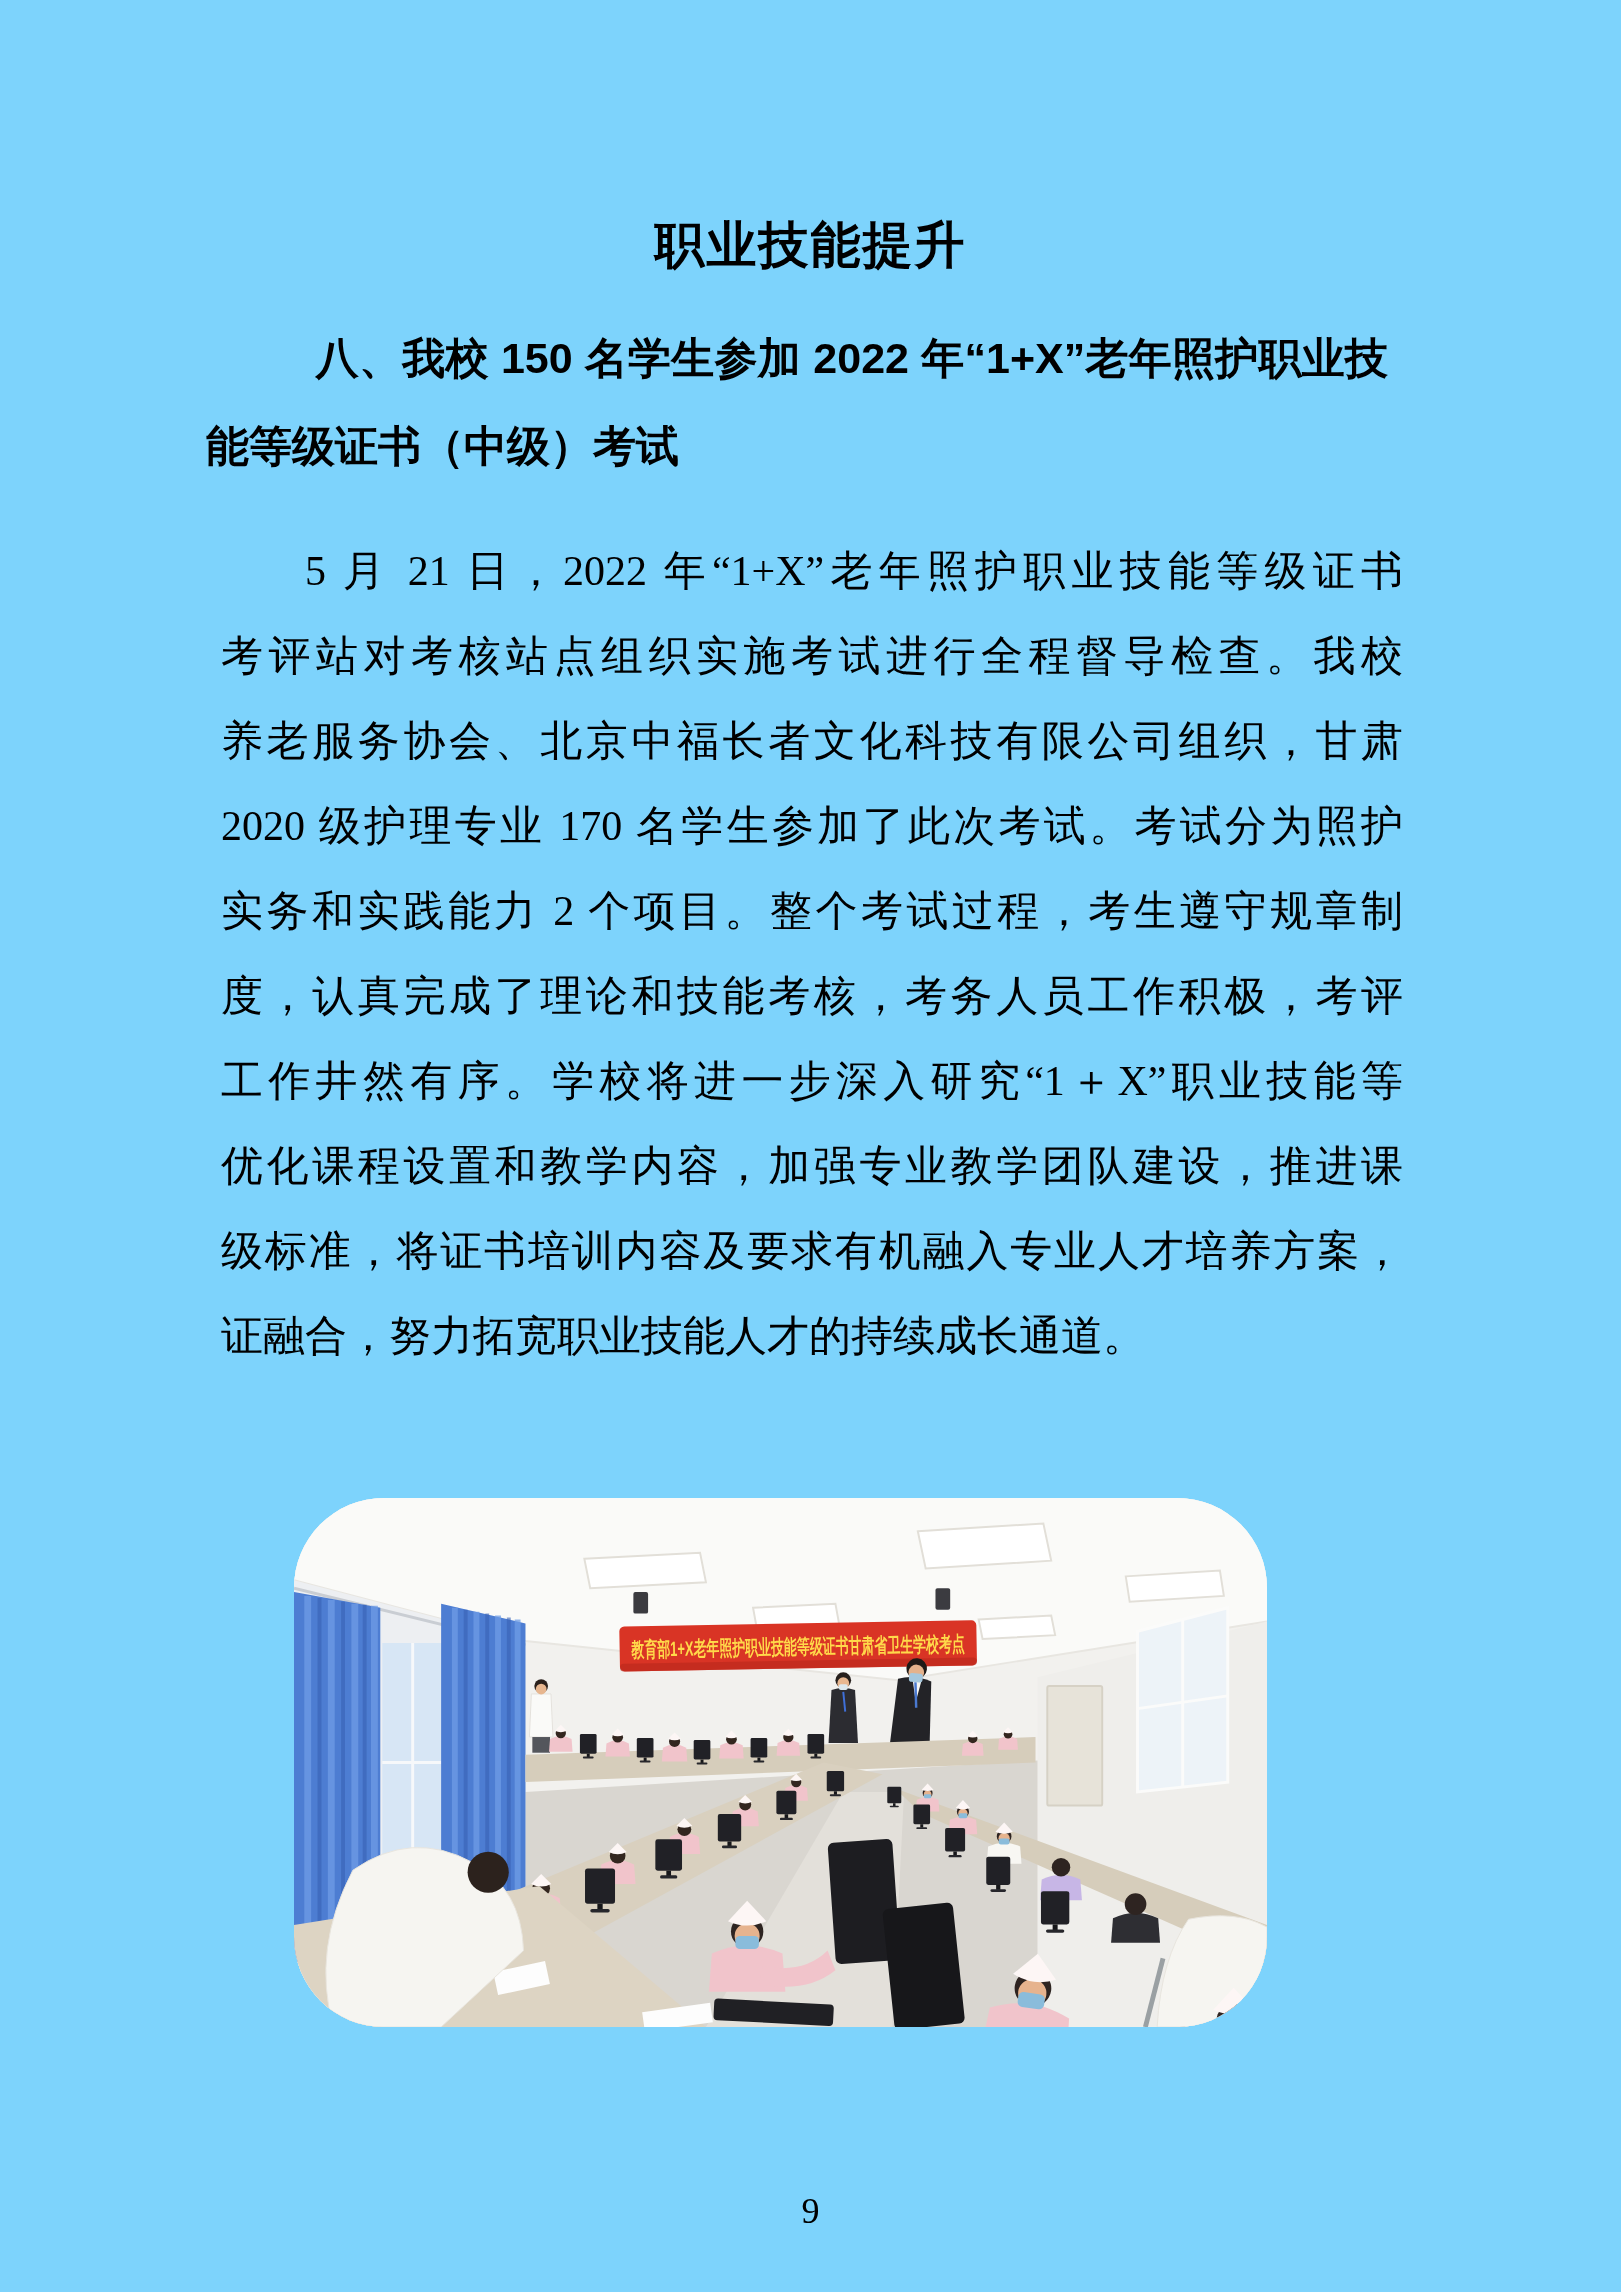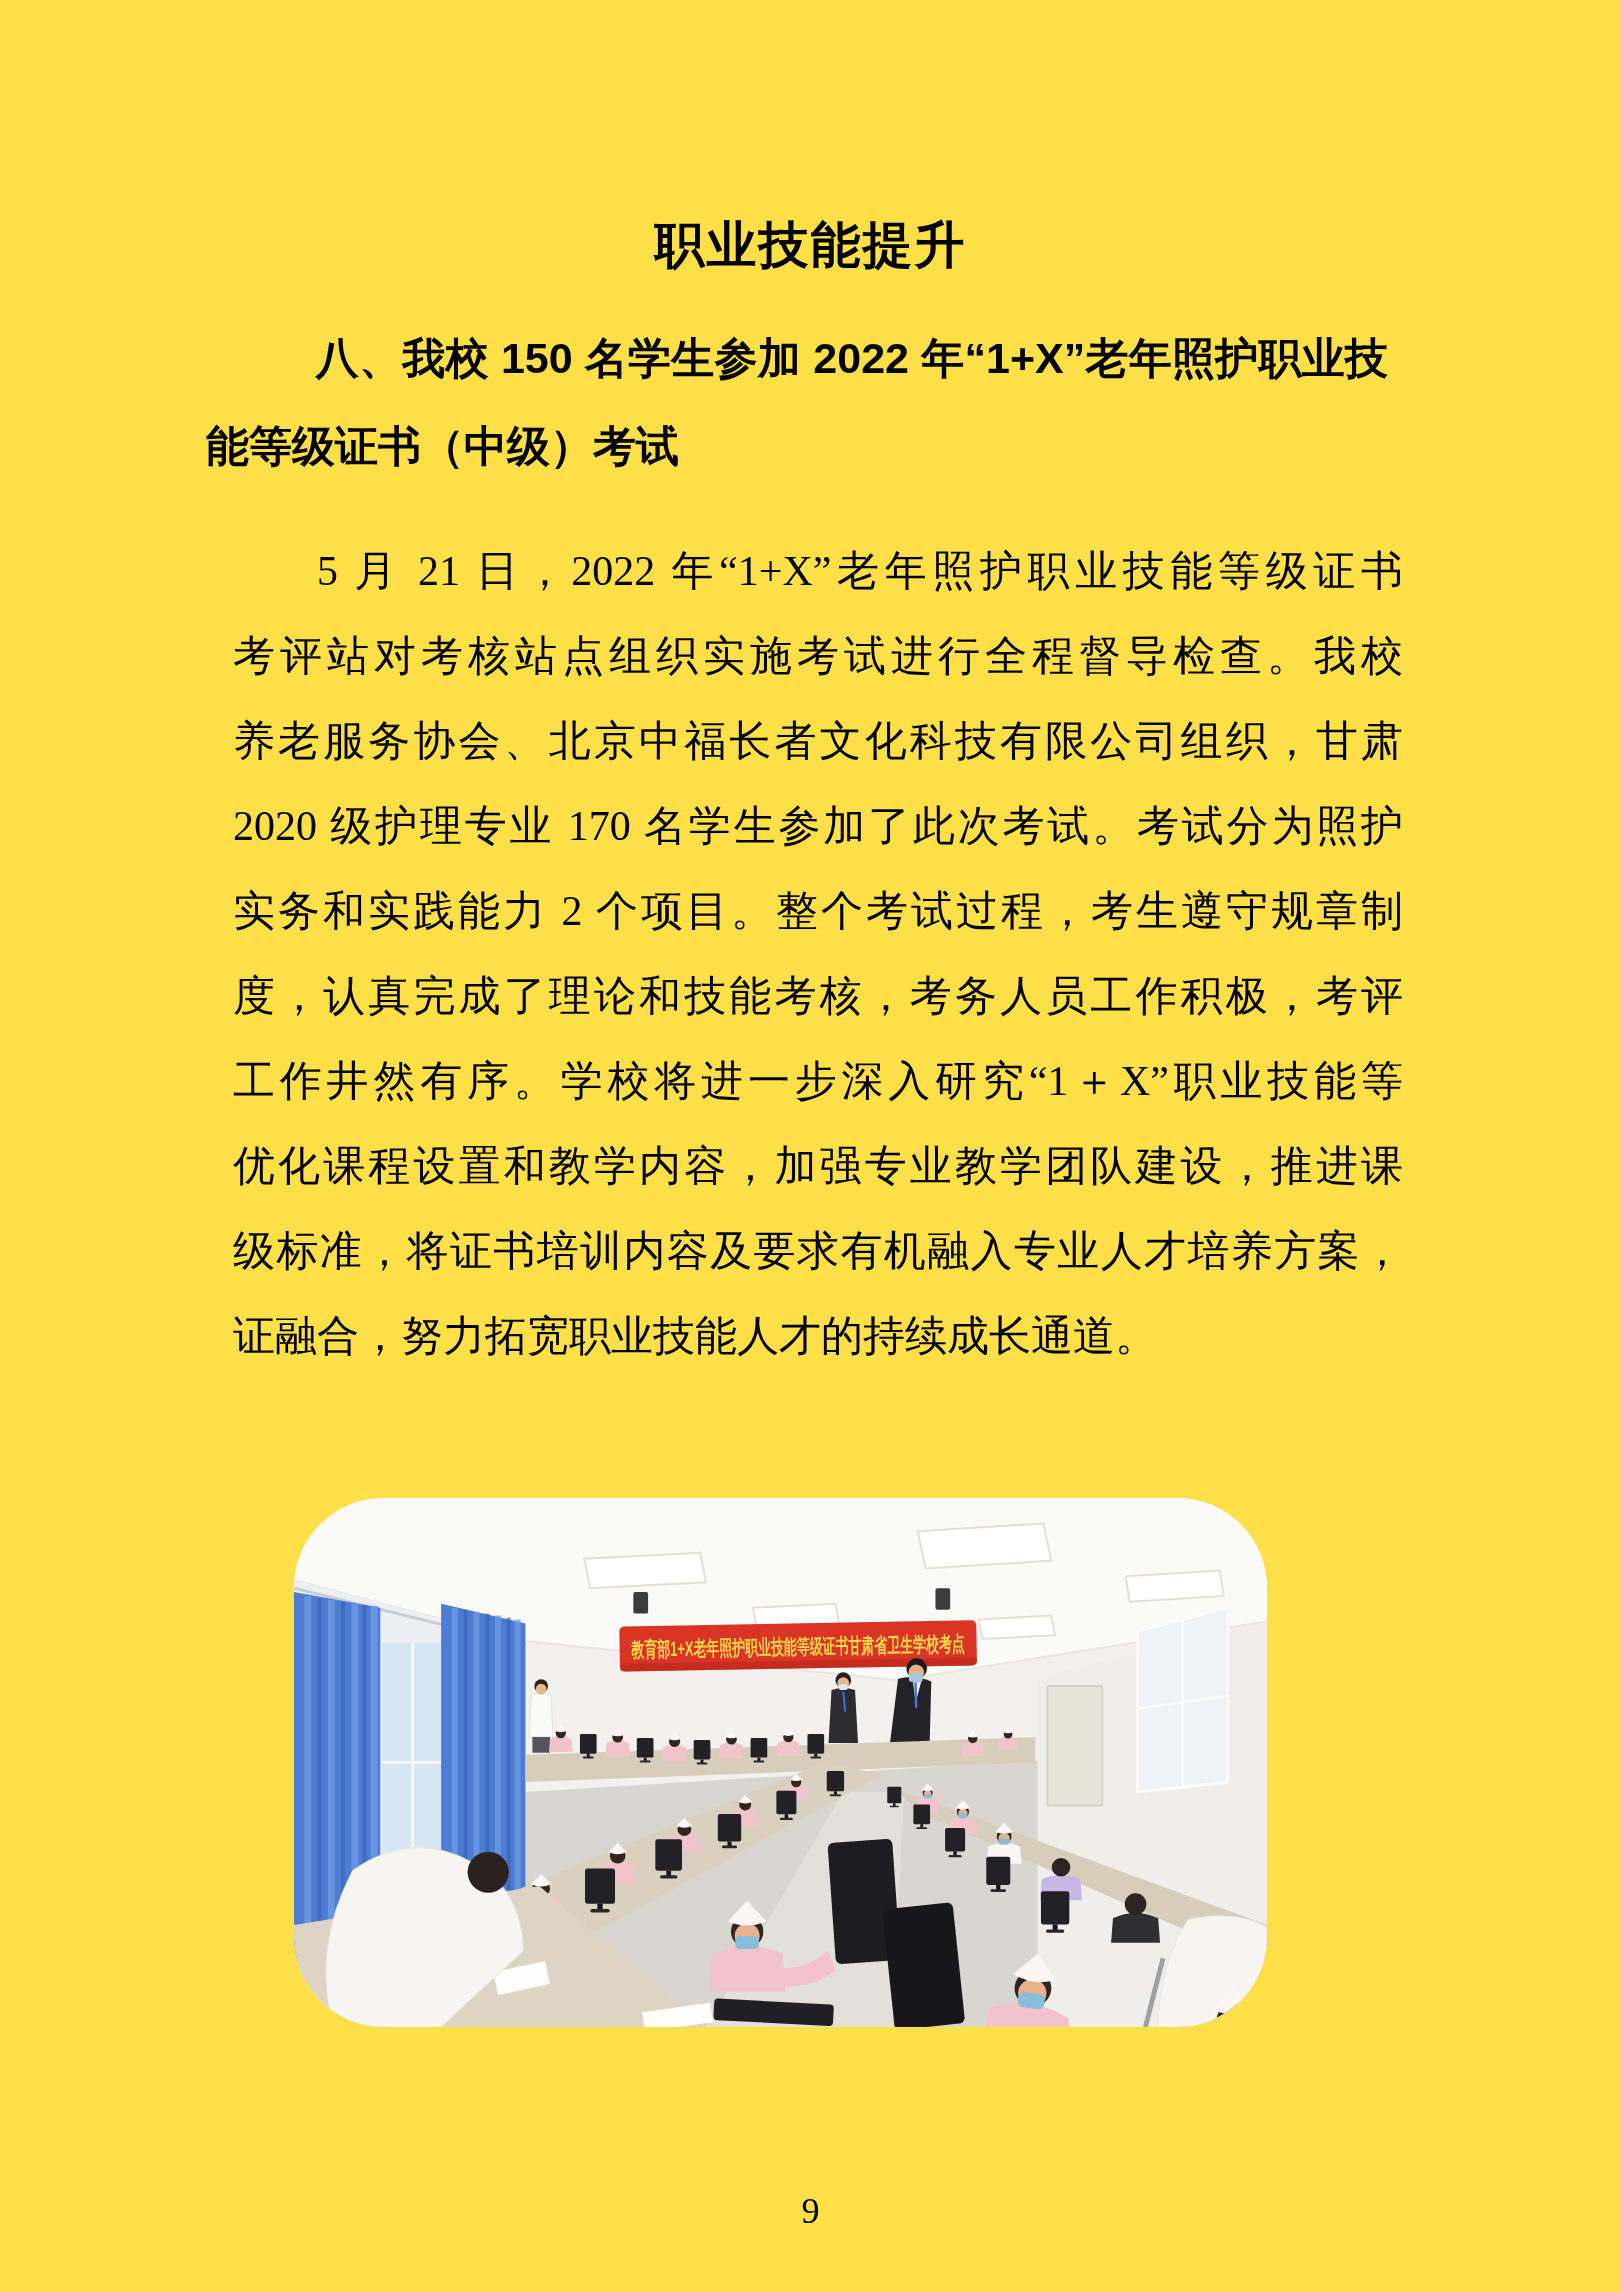--- a/index.html
+++ b/index.html
@@ -1,26 +1,26 @@
 <!DOCTYPE html>
 <html><head>
 <meta charset="utf-8">
 <style>
   html,body{margin:0;padding:0;background:#888;}
-  .page{position:relative;width:1621px;height:2293px;background:#fde047;color:#000;
+  .page{position:relative;width:1621px;height:2293px;background:#7dd3fc;color:#000;
         font-family:"Liberation Serif",serif;overflow:hidden;margin:0 auto;}
   .doc-title{position:absolute;top:212px;left:0;width:100%;text-align:center;
         font-size:50px;font-weight:bold;font-family:"Liberation Sans",sans-serif;letter-spacing:2px;}
   .heading{position:absolute;left:206px;width:1182px;top:314px;font-size:43px;line-height:88px;
         font-weight:bold;font-family:"Liberation Sans",sans-serif;}
   .h-line{text-align:justify;text-align-last:justify;}
   .h-line.h-last{text-align-last:left;}
   .h-line.h-first{text-indent:2.55em;}
   .body-text{position:absolute;left:221px;width:1182px;top:529px;font-size:42px;line-height:85px;}
-  .b-line{text-align:justify;text-align-last:justify;margin-left:12px;}
+  .b-line{text-align:justify;text-align-last:justify;}
   .b-line.first{text-indent:2em;}
   .b-line.last{text-align-last:left;}
   .photo{position:absolute;left:294px;top:1498px;width:973px;height:529px;border-radius:90px;
         overflow:hidden;background:#f2f1ee;}
   .photo svg{display:block;width:100%;height:100%;}
   .page-number{position:absolute;top:2190px;left:0;width:100%;text-align:center;font-size:36px;}
 </style>
 </head>
 <body>
 

